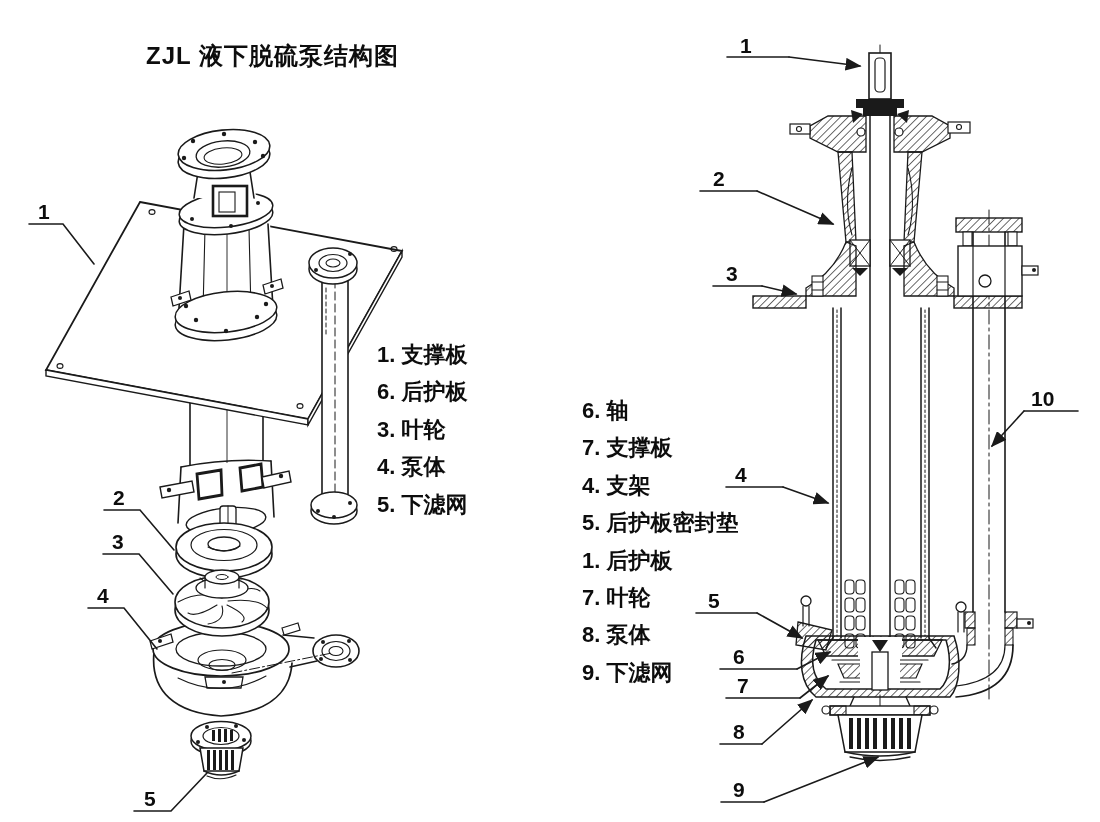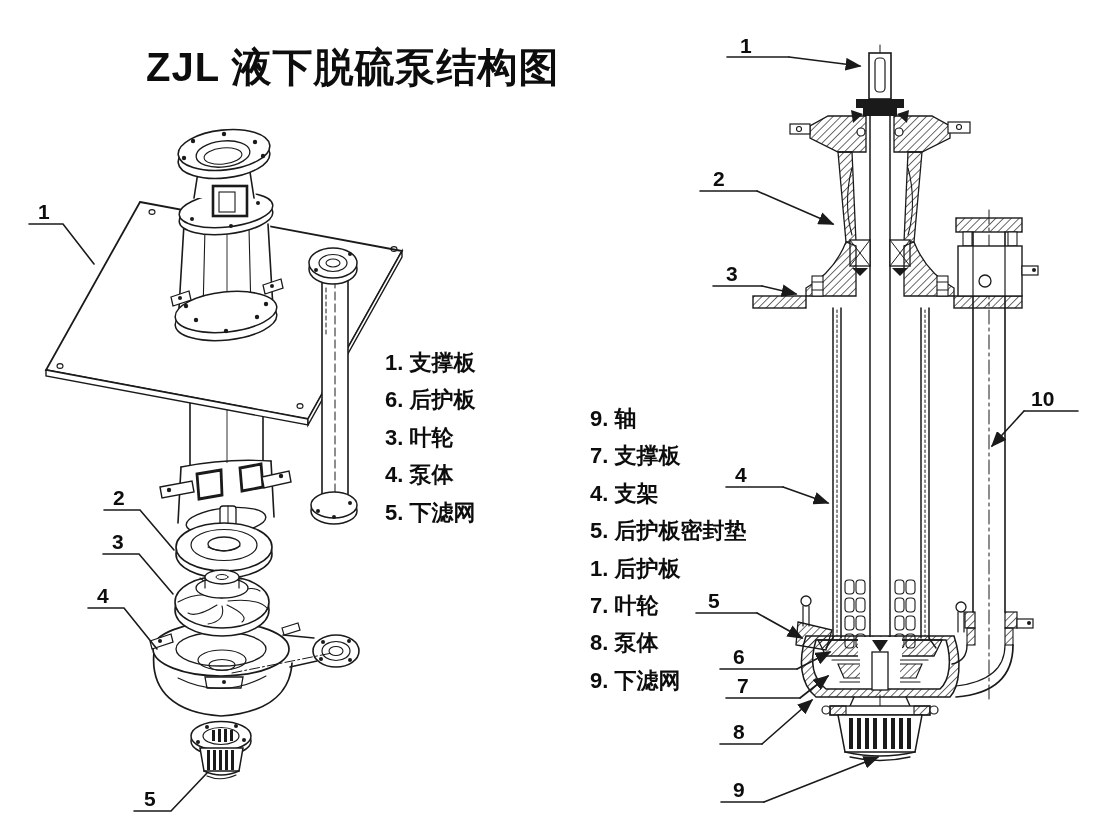--- a/index.html
+++ b/index.html
@@ -1,24 +1,24 @@
 <!DOCTYPE html>
 <html><head>
 <meta charset="utf-8">
 <style>
   html,body{margin:0;padding:0;}
   body{
     width:1100px;height:822px;background:#ffffff;position:relative;overflow:hidden;
     font-family:"Liberation Sans","DejaVu Sans",sans-serif;color:#111;
   }
   .page-title{
-    position:absolute;left:146px;top:40px;font-size:40px;font-weight:bold;
+    position:absolute;left:146px;top:40px;font-size:24px;font-weight:bold;
     letter-spacing:1px;white-space:nowrap;color:#0d0d0d;text-align:right;
   }
-  .legend{position:absolute;list-style:none;margin:8px;padding:0;}
+  .legend{position:absolute;list-style:none;margin:0;padding:0;}
   .legend-left{left:377px;top:336px;}
   .legend-mid{left:582px;top:392px;}
   .legend .legend-item{
     font-size:22px;font-weight:bold;line-height:37.4px;white-space:nowrap;color:#0d0d0d;
   }
   svg.diagram-canvas{position:absolute;left:0;top:0;}
   svg text.callout{
     font-family:"Liberation Sans","DejaVu Sans",sans-serif;
     font-size:21px;font-weight:bold;fill:#0d0d0d;
   }
@@ -30,21 +30,21 @@
 
 <ul class="legend legend-left">
   <li class="legend-item">1. 支撑板</li>
   <li class="legend-item">6. 后护板</li>
   <li class="legend-item">3. 叶轮</li>
   <li class="legend-item">4. 泵体</li>
   <li class="legend-item">5. 下滤网</li>
 </ul>
 
 <ul class="legend legend-mid">
-  <li class="legend-item">9. 轴</li>
+  <li class="legend-item">6. 轴</li>
   <li class="legend-item">7. 支撑板</li>
   <li class="legend-item">4. 支架</li>
   <li class="legend-item">5. 后护板密封垫</li>
   <li class="legend-item">1. 后护板</li>
   <li class="legend-item">7. 叶轮</li>
   <li class="legend-item">8. 泵体</li>
   <li class="legend-item">9. 下滤网</li>
 </ul>
 
 <svg class="diagram-canvas" width="1100" height="822" viewBox="0 0 1100 822" xmlns="http://www.w3.org/2000/svg">

